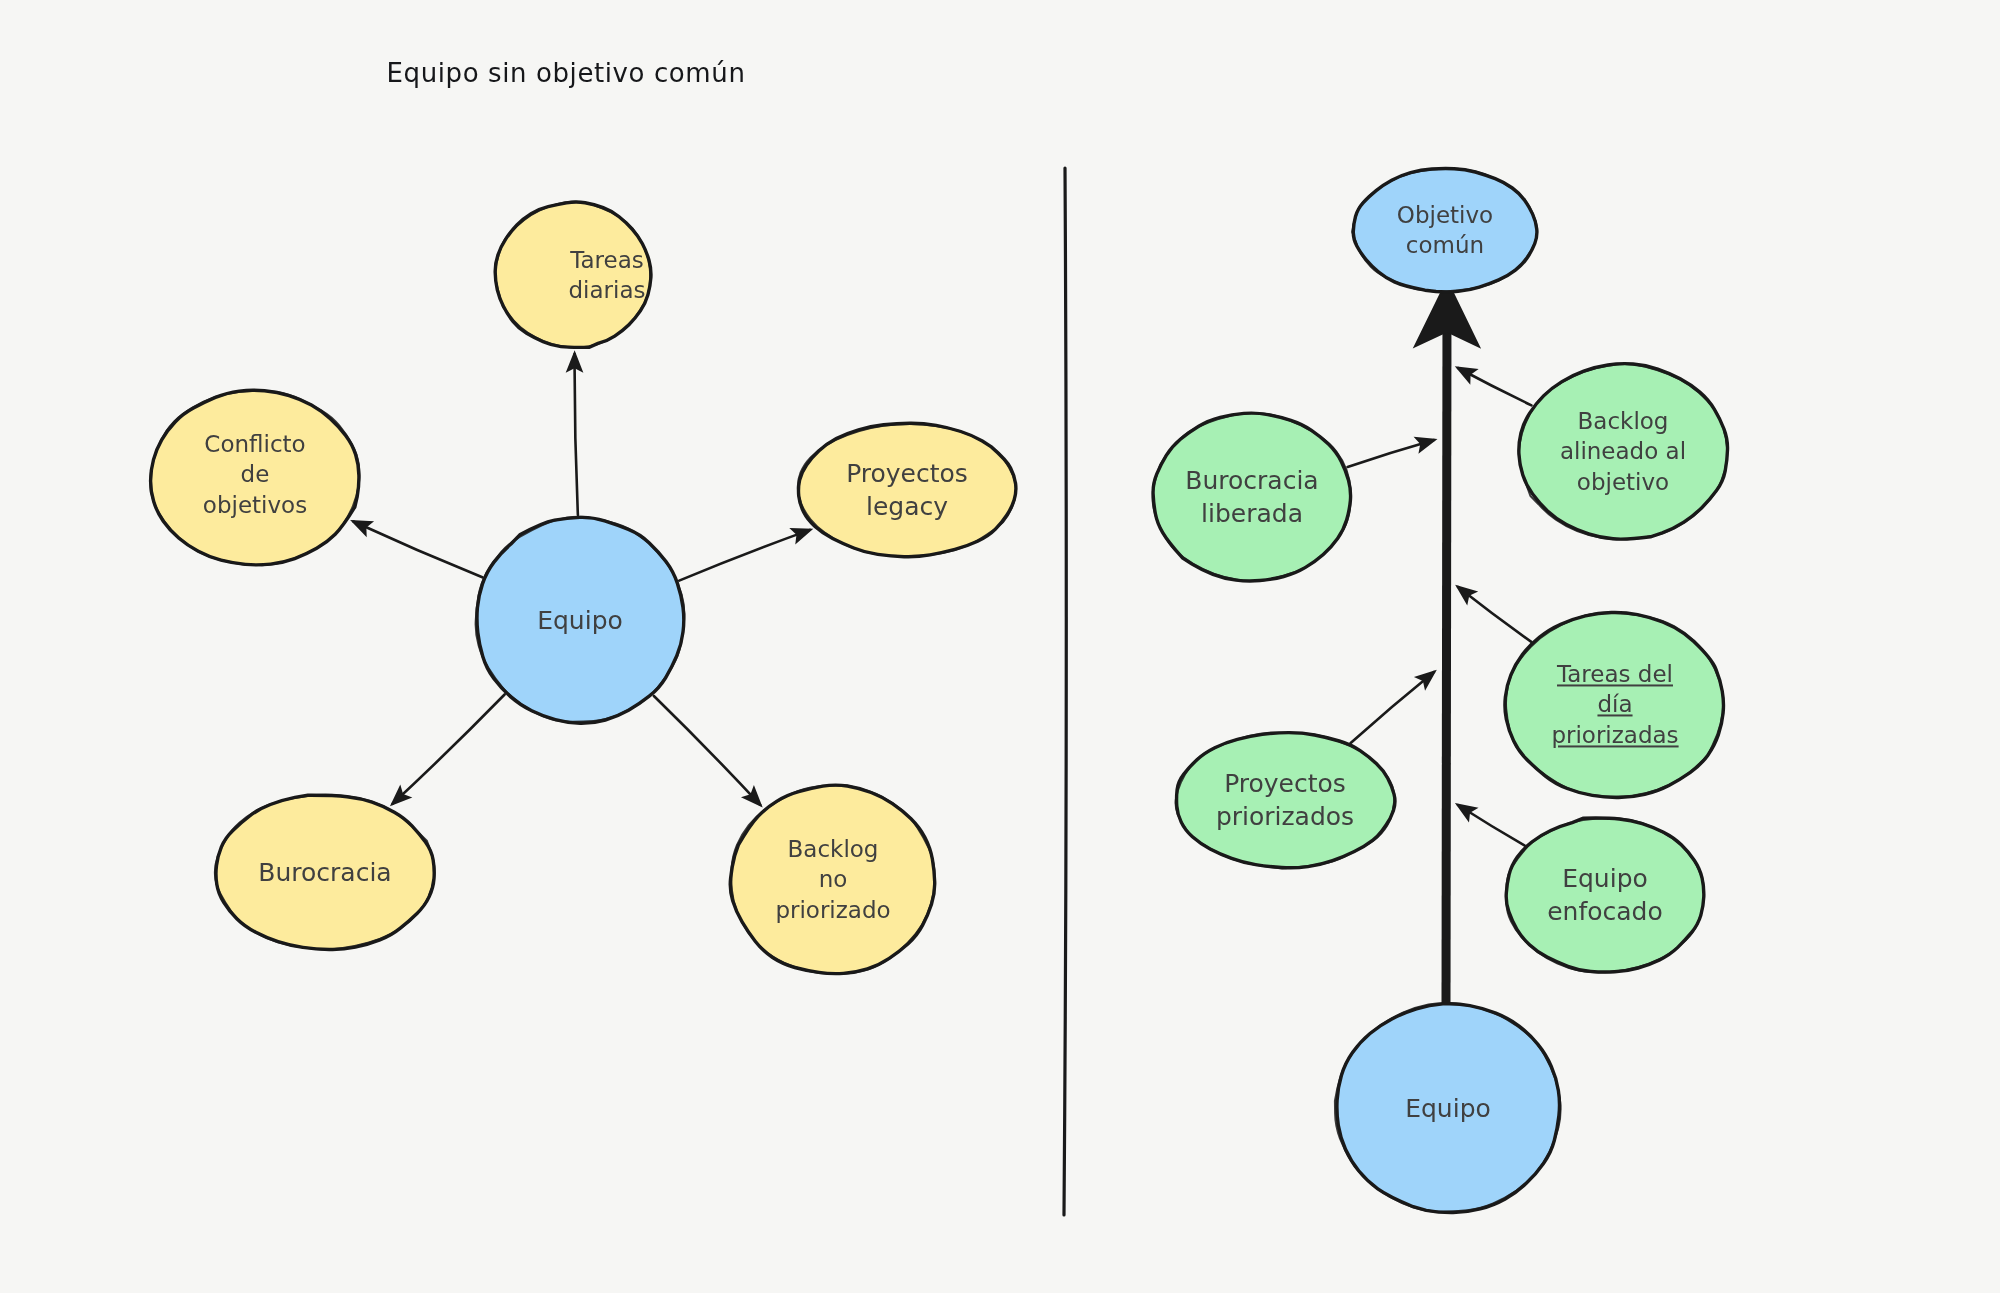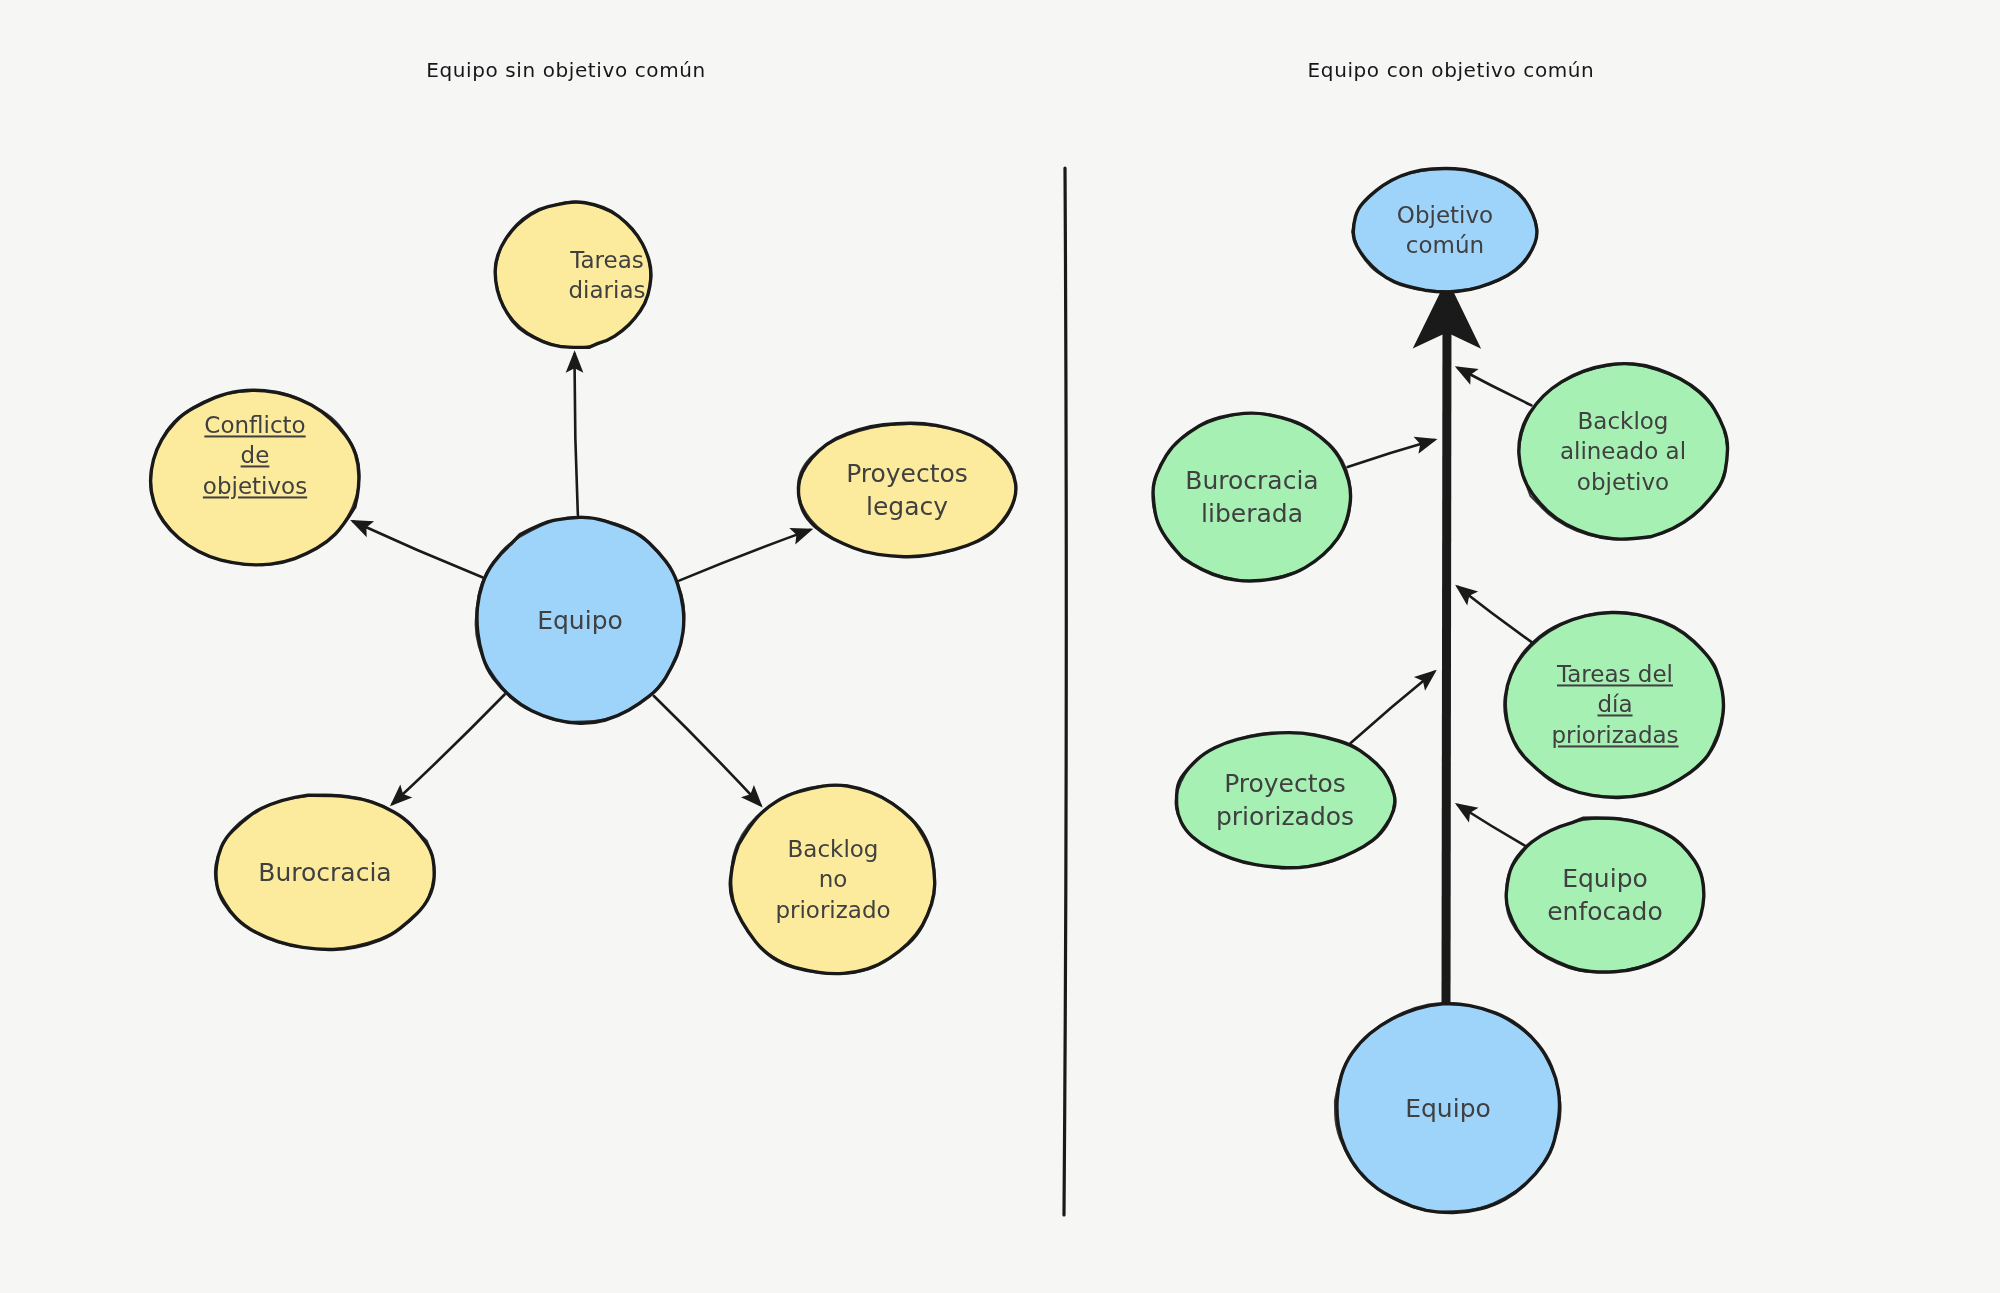--- a/index.html
+++ b/index.html
@@ -11,21 +11,21 @@
     width: 2000px; height: 1293px;
     position: relative; overflow: hidden;
     font-family: "DejaVu Sans", sans-serif;
   }
   #board { position: absolute; inset: 0; }
   svg.layer { position: absolute; left: 0; top: 0; width: 2000px; height: 1293px; }
 
   .title {
     position: absolute;
     font-family: "DejaVu Sans", sans-serif;
-    font-size: 20px;
+    font-size: 26px;
     color: #16171a;
     letter-spacing: .6px;
     white-space: nowrap;
     transform: translateX(-50%);
   }
   .nodelabel {
     position: absolute;
     transform: translate(-50%, -50%);
     text-align: center;
     font-family: "DejaVu Sans", sans-serif;
@@ -36,21 +36,20 @@
     pointer-events: none;
   }
   .nodelabel.sm { font-size: 23px; }
 </style>
 </head>
 <body>
 
 <div id="board">
 
   <div class="title" style="left:566px; top:58px;">Equipo sin objetivo común</div>
-  <div class="title" style="left:1451px; top:58px;">Equipo con objetivo común</div>
 
   <svg class="layer" viewBox="0 0 2000 1293">
     <defs>
       <marker id="ah" markerWidth="10" markerHeight="10" refX="7.6" refY="4" orient="auto" markerUnits="strokeWidth">
         <path d="M0.4,0.6 L9,4 L0.4,7.4 L2.1,4 Z" fill="#1a1a1a"></path>
       </marker>
       <marker id="ahbig" markerWidth="8" markerHeight="8" refX="5.6" refY="4" orient="auto" markerUnits="strokeWidth">
         <path d="M0.2,0.2 L8,4 L0.2,7.8 L2,4 Z" fill="#1a1a1a"></path>
       </marker>
     </defs>
@@ -135,21 +134,21 @@
         </g>
       </g>
     <g id="g-divider">
         <path d="M1065,168 Q1068,691.5 1064,1215" stroke="#1a1a1a" stroke-width="3.2" fill="none" stroke-linecap="round"></path>
       </g>
   </svg>
 
   <div id="labels">
       <div class="nodelabel sm" style="left: 573px; top: 275px; margin-left: 34px;">Tareas
 diarias</div>
-      <div class="nodelabel sm" style="left: 255px; top: 456px; text-decoration: underline;">Conflicto
+      <div class="nodelabel sm" style="left: 255px; top: 475px;">Conflicto
 de
 objetivos</div>
       <div class="nodelabel" style="left: 907px; top: 490px;">Proyectos
 legacy</div>
       <div class="nodelabel" style="left: 325px; top: 872px;">Burocracia</div>
       <div class="nodelabel sm" style="left: 833px; top: 880px;">Backlog
 no
 priorizado</div>
       <div class="nodelabel" style="left: 580px; top: 620px;">Equipo</div>
       <div class="nodelabel" style="left: 1252px; top: 497px;">Burocracia

